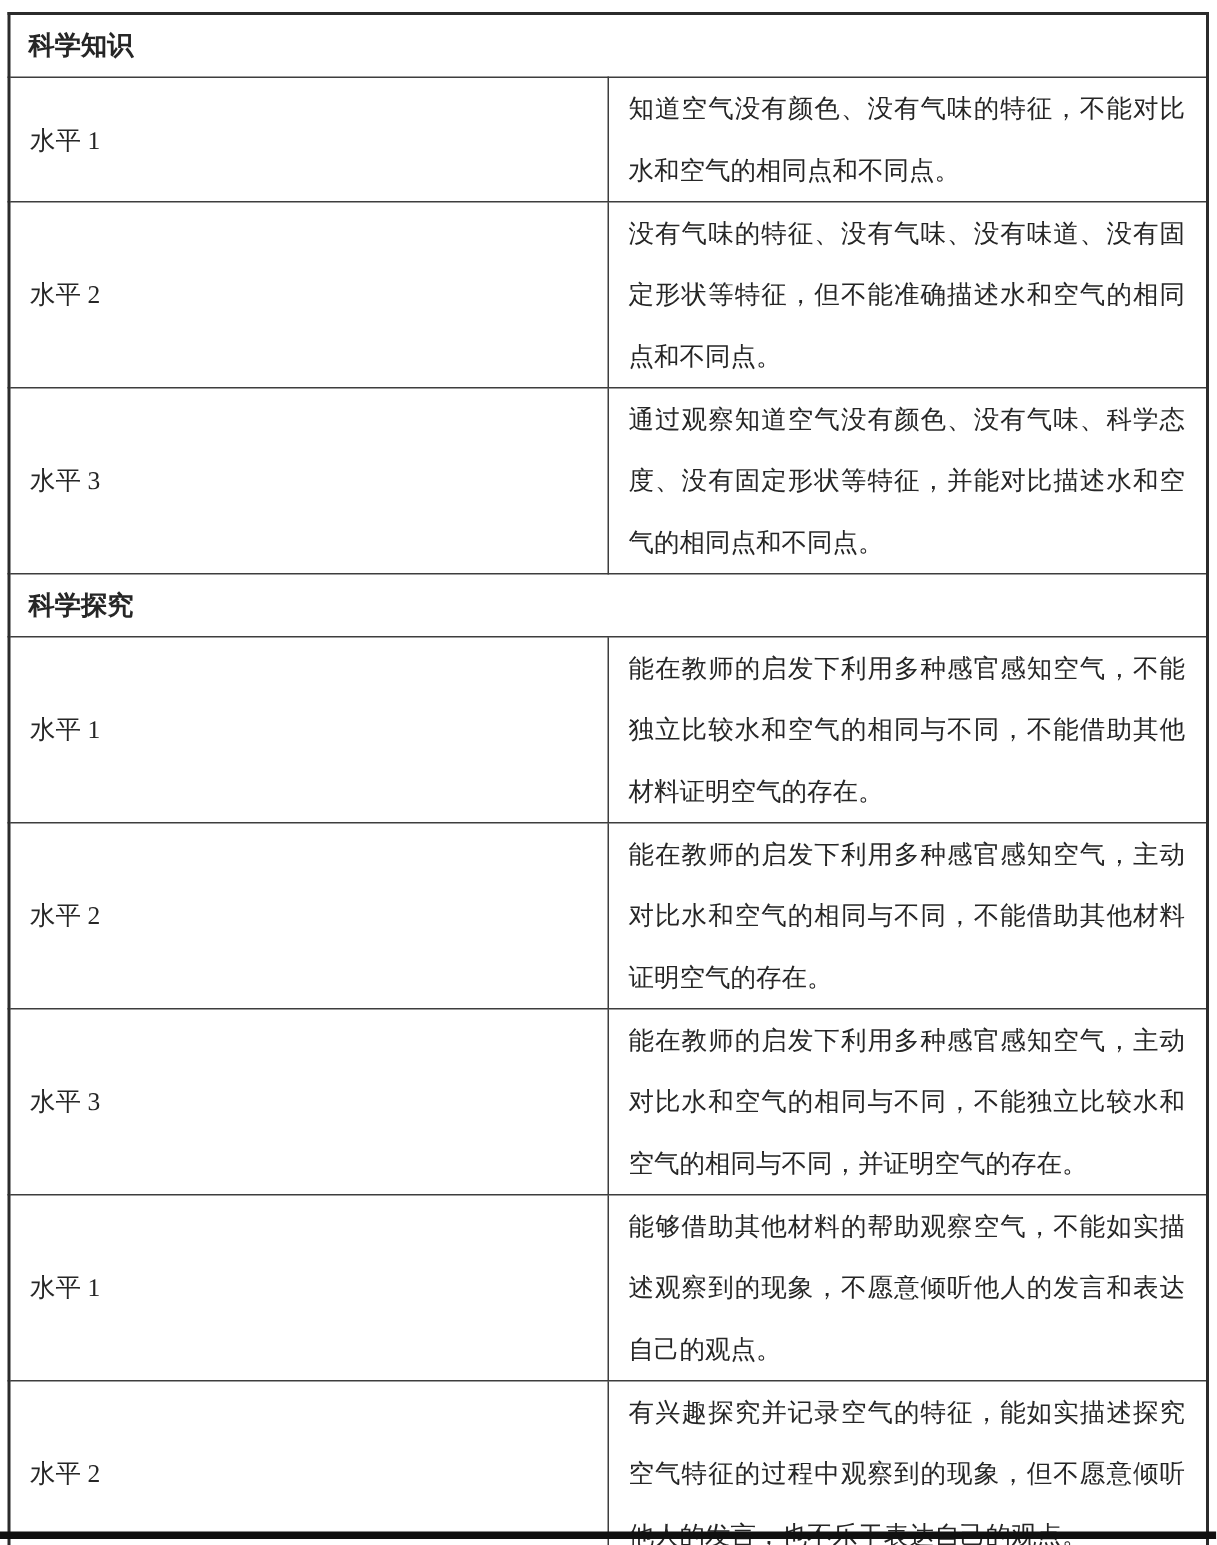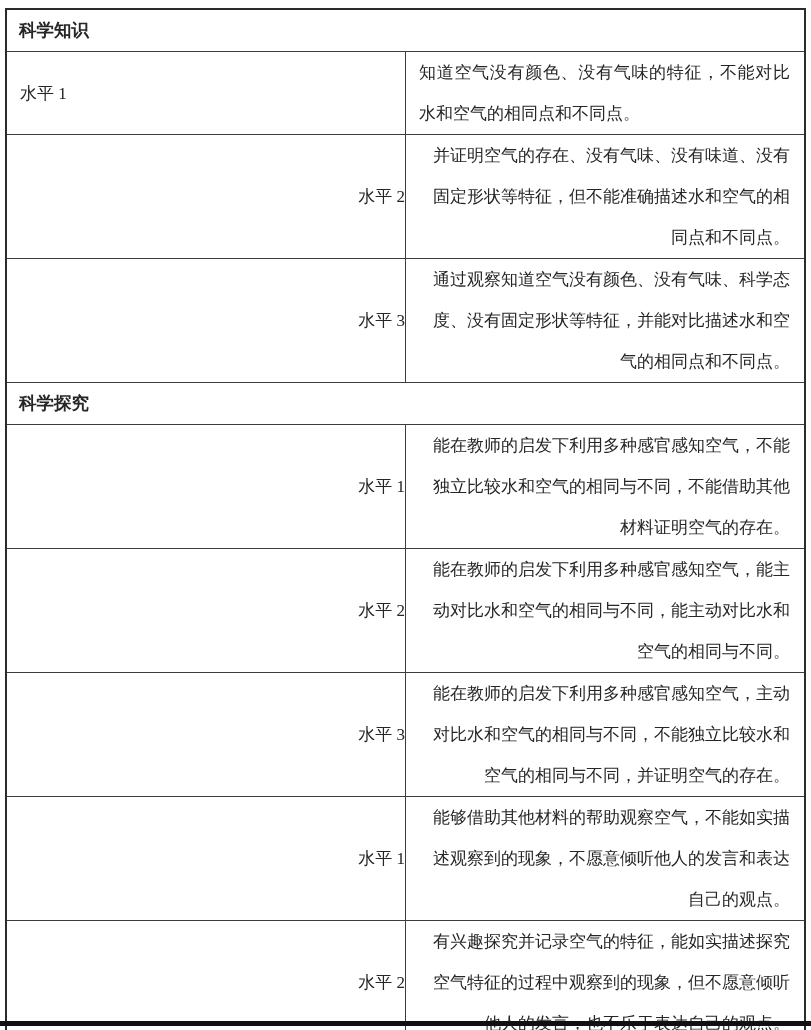--- a/index.html
+++ b/index.html
@@ -38,21 +38,21 @@
     color: #262626;
     word-break: break-all;
   }
   tr.row-cat td {
     height: 41px;
     font-weight: bold;
     font-size: 17.5px;
     padding: 0 10px 0 12px;
   }
   tr.row-single td { height: 41px; }
-  tr.row-double td { height: 83px; text-align: right; }
+  tr.row-double td { height: 83px; }
   td.level-label {
     width: 76px;
     padding: 0 0 0 13px;
     margin-left: 32px;
   }
   td.level-text {
     padding: 0 14px 0 13px;
     text-align: justify;
   }
   .bottom-bar {
@@ -73,37 +73,37 @@
     <tbody>
         <tr class="row-cat">
       <td colspan="2">科学知识</td>
     </tr>
     <tr class="row-single">
       <td class="level-label">水平 1</td>
       <td class="level-text">知道空气没有颜色、没有气味的特征，不能对比水和空气的相同点和不同点。</td>
     </tr>
     <tr class="row-double">
       <td class="level-label">水平 2</td>
-      <td class="level-text">并证明空气的存在、没有气味、没有味道、没有固定形状等特征，但不能准确描述水和空气的相同点和不同点。</td>
+      <td class="level-text">没有气味的特征、没有气味、没有味道、没有固定形状等特征，但不能准确描述水和空气的相同点和不同点。</td>
     </tr>
     <tr class="row-double">
       <td class="level-label">水平 3</td>
       <td class="level-text">通过观察知道空气没有颜色、没有气味、科学态度、没有固定形状等特征，并能对比描述水和空气的相同点和不同点。</td>
     </tr>
 
     <tr class="row-cat">
       <td colspan="2">科学探究</td>
     </tr>
     <tr class="row-double">
       <td class="level-label">水平 1</td>
       <td class="level-text">能在教师的启发下利用多种感官感知空气，不能独立比较水和空气的相同与不同，不能借助其他材料证明空气的存在。</td>
     </tr>
     <tr class="row-double">
       <td class="level-label">水平 2</td>
-      <td class="level-text">能在教师的启发下利用多种感官感知空气，能主动对比水和空气的相同与不同，能主动对比水和空气的相同与不同。</td>
+      <td class="level-text">能在教师的启发下利用多种感官感知空气，主动对比水和空气的相同与不同，不能借助其他材料证明空气的存在。</td>
     </tr>
     <tr class="row-double">
       <td class="level-label">水平 3</td>
       <td class="level-text">能在教师的启发下利用多种感官感知空气，主动对比水和空气的相同与不同，不能独立比较水和空气的相同与不同，并证明空气的存在。</td>
     </tr>
 
     <tr class="row-double">
       <td class="level-label">水平 1</td>
       <td class="level-text">能够借助其他材料的帮助观察空气，不能如实描述观察到的现象，不愿意倾听他人的发言和表达自己的观点。</td>
     </tr>

